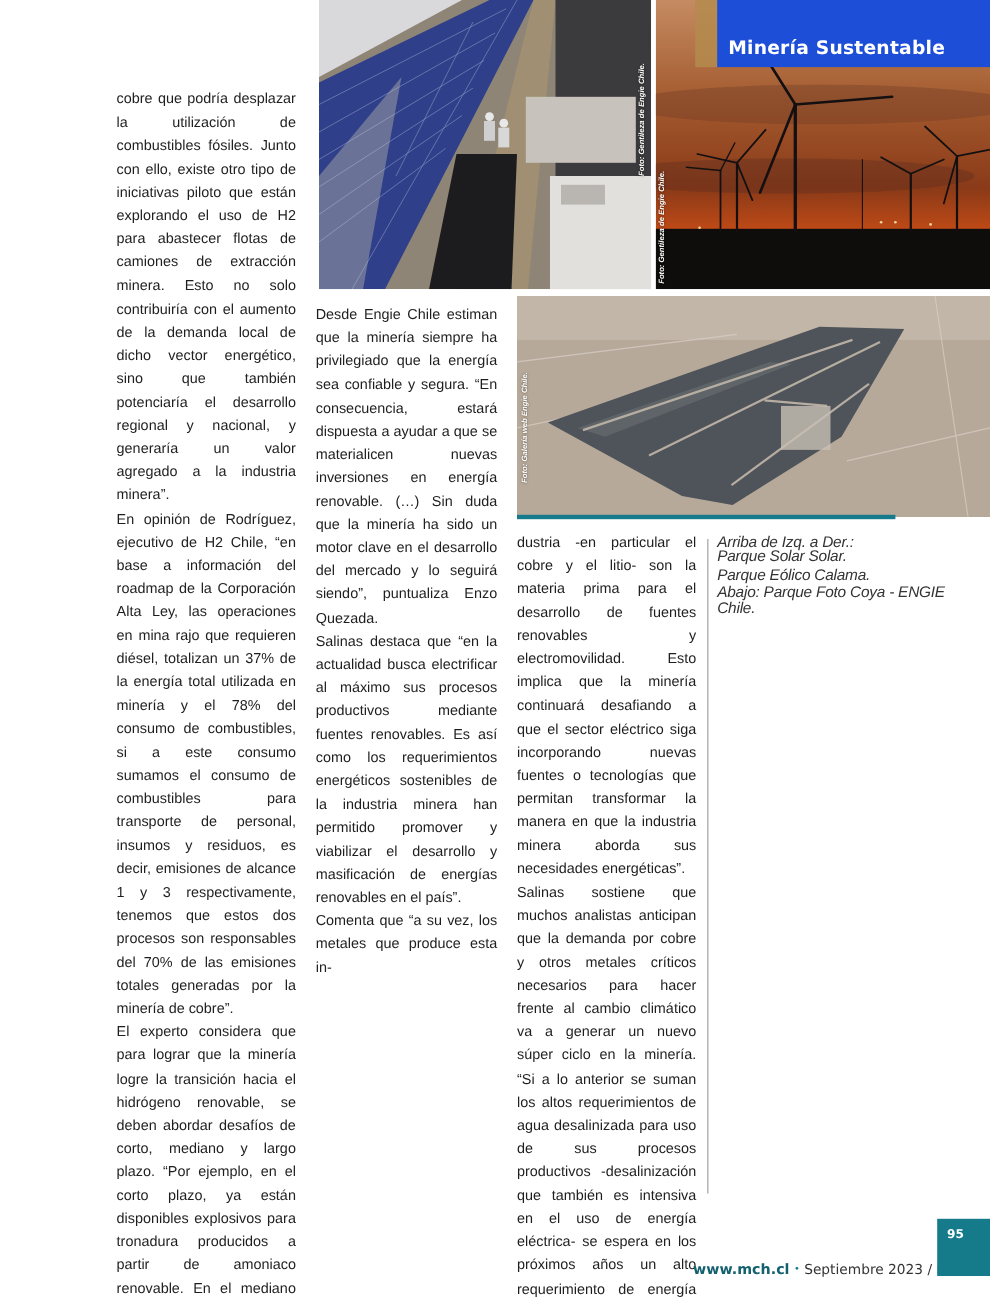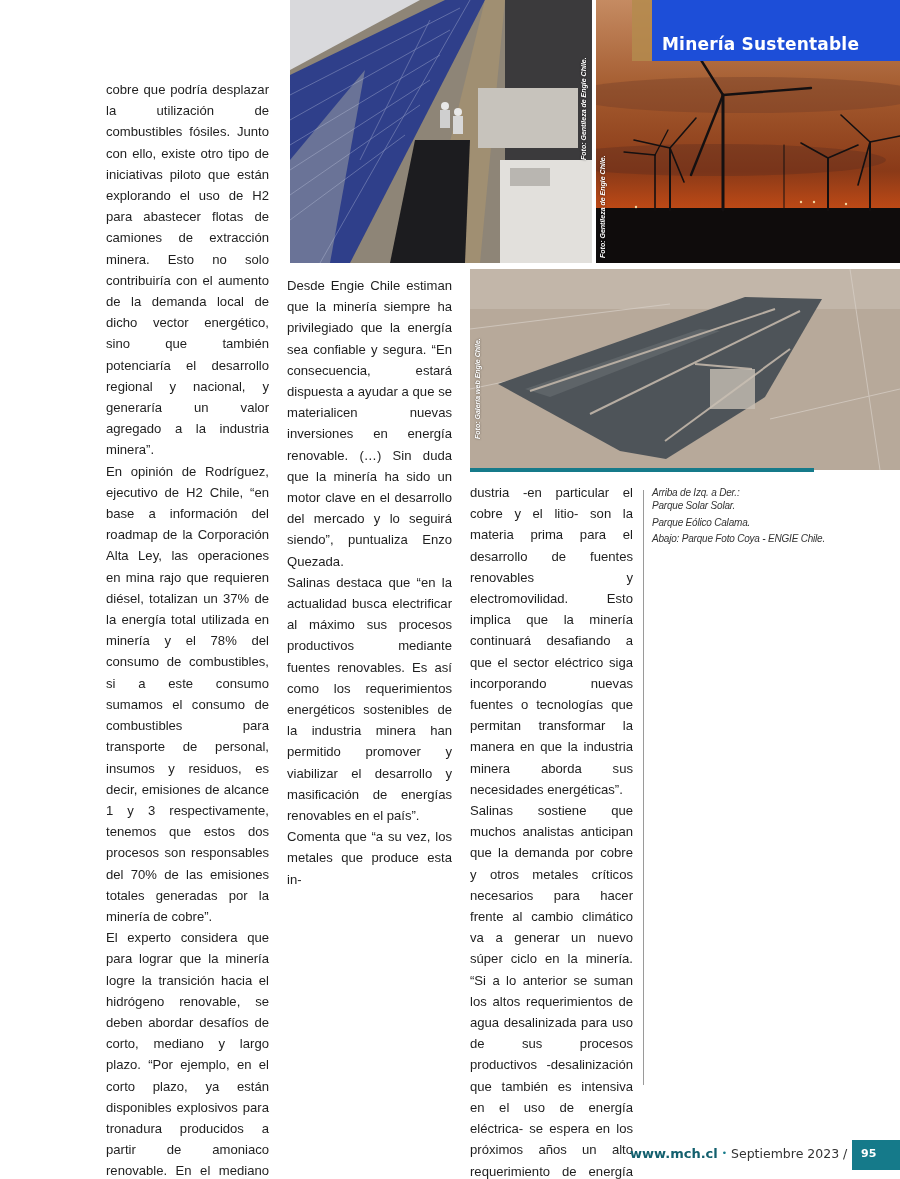--- a/index.html
+++ b/index.html
@@ -32,31 +32,31 @@
   #col-1 { left:106px; top:79px;  width:163px; }
   #col-2 { left:287px; top:275px; width:165px; }
   #col-3 { left:470px; top:482px; width:163px; }
 
   .subhead { color:#157a8a; font-weight:bold; font-size:13.4px; line-height:21px;
              font-family:"DejaVu Sans", sans-serif; margin-top:14px !important; letter-spacing:-.1px; }
 
   #column-divider { position:absolute; left:643px; top:490px; width:1px; height:595px; background:#9a9a9a; }
 
   
-  #caption { position:absolute; left:652px; top:486px; width:230px; font-size:10px; line-height:13.4px;
+  #caption { position:absolute; left:652px; top:486px; width:230px; font-size:14px; line-height:13.4px;
              font-style:italic; color:#333; font-family:"Liberation Sans", sans-serif; letter-spacing:-.2px; }
   #caption div { margin:0; }
   #caption .gap { margin-top:3px; }
 
   
   #footer { position:absolute; left:602px; top:1146px; font-size:12.5px; color:#333;
             font-family:"DejaVu Sans", sans-serif; white-space:nowrap; }
   #footer .site { color:#13606e; font-weight:bold; font-size:13px;margin-left:28px; }
   #footer .dot { color:#157a8a; margin:0 4px; font-size:9px; vertical-align:2px; }
-  #page-box { position:absolute; left:852px; top:1140px; width:48px; height:30px; background:#157a8a; }
+  #page-box { position:absolute; left:852px; top:1108px; width:48px; height:52px; background:#157a8a; }
   #page-number { position:absolute; left:9px; top:7px; color:#fff; font-weight:bold; font-size:11px;
                  font-family:"DejaVu Sans", sans-serif; }
 </style>
 </head>
 <body>
 
 <div class="photo" id="photo-tamaya">
   <svg viewBox="0 0 302 263" preserveAspectRatio="none">
     <rect width="302" height="263" fill="#8e8577"></rect>
     <polygon points="0,0 130,0 0,70" fill="#d9d9dc"></polygon>

